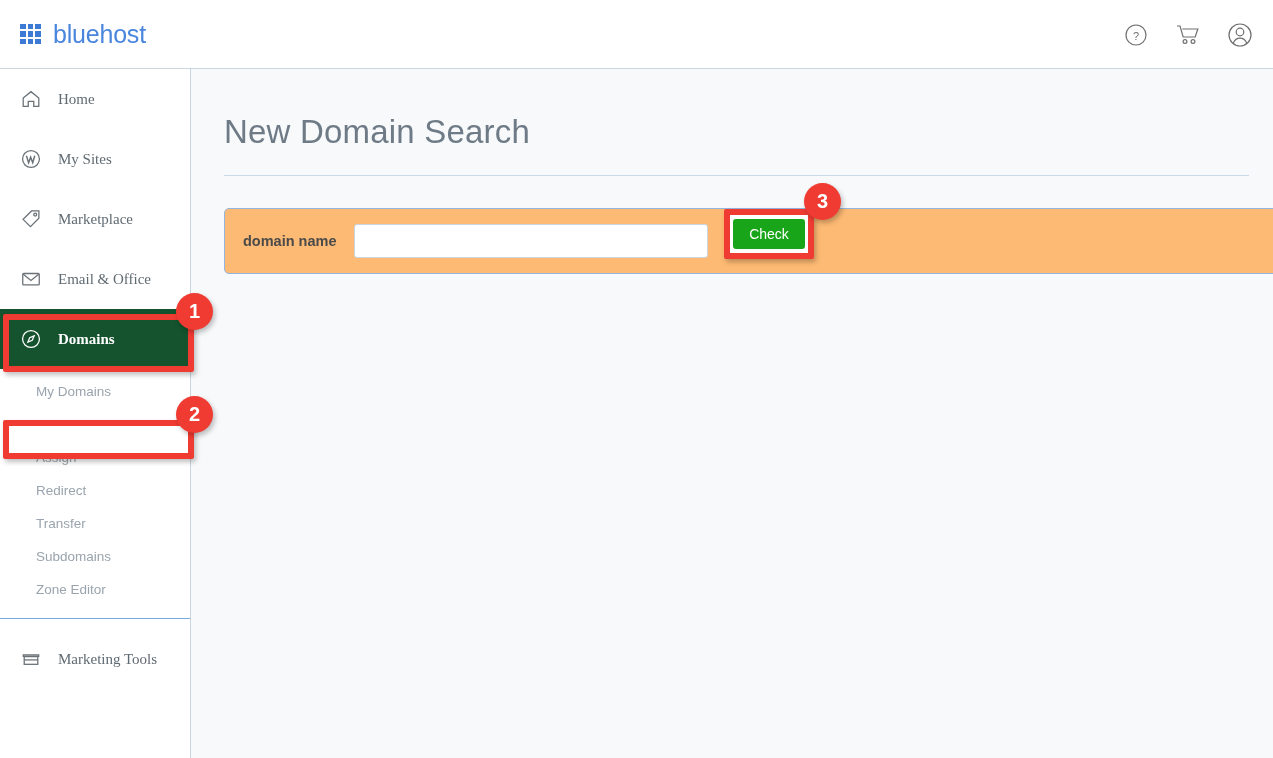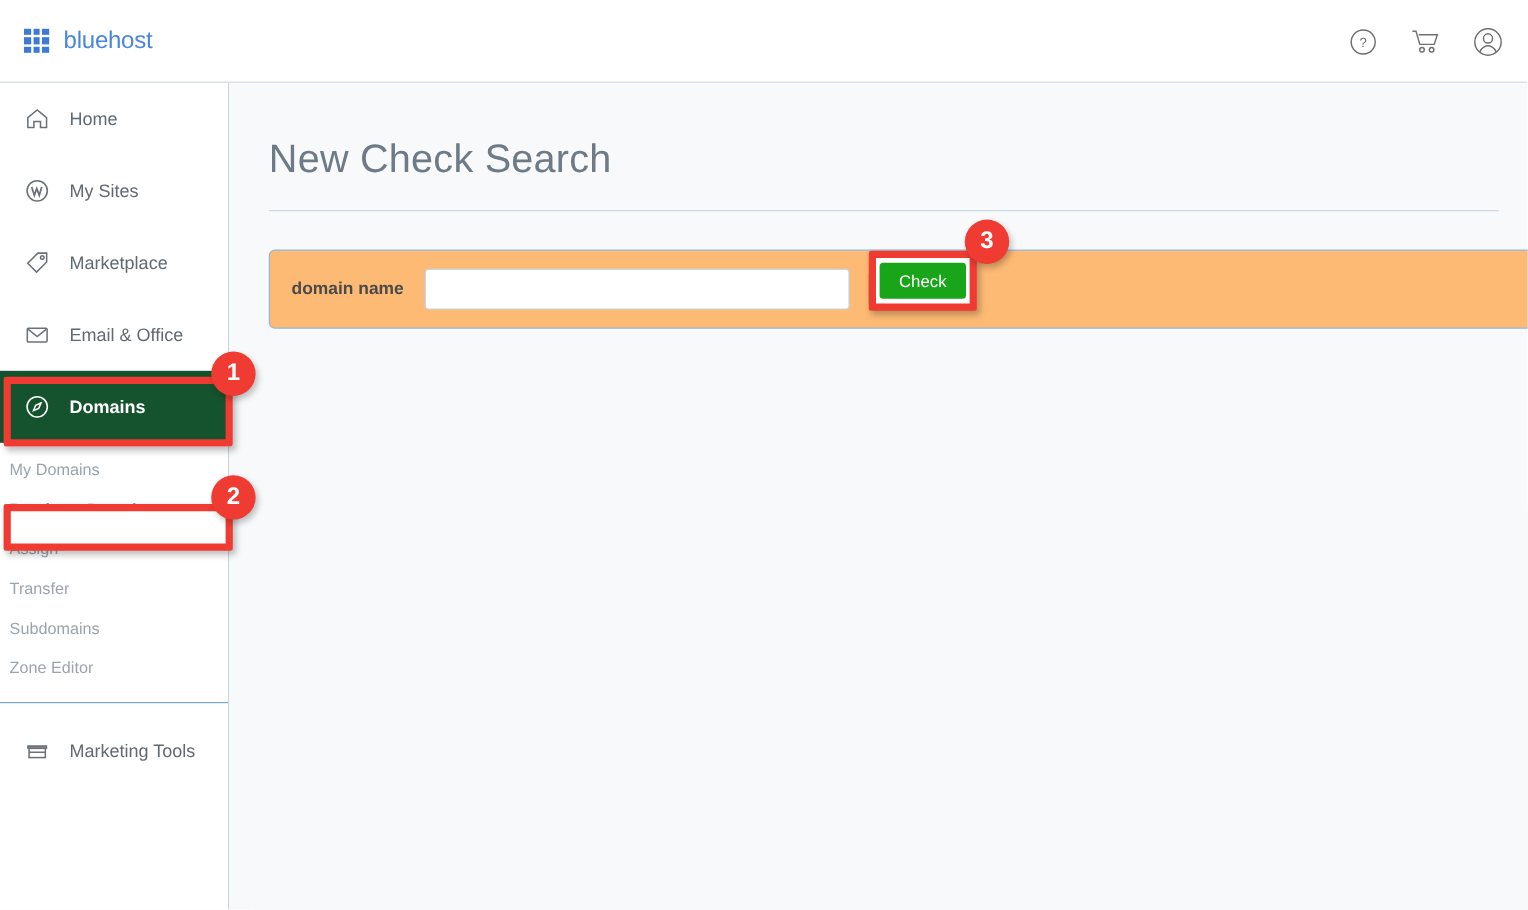--- a/index.html
+++ b/index.html
@@ -21,21 +21,21 @@
   }
   .brand { display: flex; align-items: center; margin-left: 20px; }
   .logo-grid {
     width: 21px; height: 21px;
     display: grid; grid-template-columns: repeat(3, 5.6px); grid-template-rows: repeat(3, 5.6px);
     gap: 2.1px;
   }
   .logo-grid i { display: block; background: #3c7ad6; width: 5.6px; height: 5.6px; }
   .brand-name {
     margin-left: 12px;
-    font-size: 20px;
+    font-size: 25px;
     color: #4a86dd;
     letter-spacing: -0.2px;
     font-weight: 400;
   }
   .header-icons {
     position: absolute; right: 18px; top: 0; height: 69px;
     display: flex; align-items: center; gap: 22px;
   }
   .hicon { width: 30px; height: 30px; color: #6f6f6f; display: flex; align-items: center; justify-content: center; cursor: pointer; }
 
@@ -43,28 +43,28 @@
   .sidebar {
     position: absolute; left: 0; top: 69px; width: 191px; height: 689px;
     background: #ffffff;
     border-right: 1px solid #c9d6e2;
   }
   .nav-item {
     height: 60px; display: flex; align-items: center; padding-left: 20px;
     color: #5f6a72; font-size: 15px; cursor: pointer;
   }
   .nav-item .ic { width: 26px; height: 24px; display: flex; align-items: center; justify-content: flex-start; color: #6b7277; }
-  .nav-item .lbl { margin-left: 12px; white-space: nowrap; }
+  .nav-item .lbl { margin-left: 12px; white-space: nowrap; font-family: Liberation Serif, serif; }
   .nav-item.active { background: #14532d; color: #ffffff; }
   .nav-item.active .ic { color: #ffffff; }
   .nav-item.active .lbl { font-weight: bold; }
 
   .subnav { padding-top: 6px; }
   .sub-item {
-    height: 33px; display: flex; align-items: center; padding-left: 8px;
+    height: 33px; display: flex; align-items: center; padding-left: 36px;
     font-size: 13.5px; color: #9aa4ae; cursor: pointer; white-space: nowrap;
   }
   .sub-item.selected { color: #3d7bdc; font-weight: bold; }
   .sidebar-divider { margin: 12px 0 0 0; border-top: 1px solid #7aa7dd; }
 
   
   .main {
     position: absolute; left: 191px; top: 69px; width: 1082px; height: 689px;
     background: #f7f9fb;
     padding: 44px 24px 0 33px;
@@ -228,20 +228,23 @@
       <div class="sub-item">
         <span>My Domains</span>
       </div>
       <div class="sub-item selected">
         <span>Purchase Domain</span>
       </div>
       <div class="sub-item">
         <span>Assign</span>
       </div>
       <div class="sub-item">
+        <span>Redirect</span>
+      </div>
+      <div class="sub-item">
         <span>Transfer</span>
       </div>
       <div class="sub-item">
         <span>Subdomains</span>
       </div>
       <div class="sub-item">
         <span>Zone Editor</span>
       </div>
     </div>
 
@@ -255,21 +258,21 @@
           <path d="M4.6 13 H19.4"></path>
         </svg>
       </span>
       <span class="lbl">Marketing Tools</span>
     </div>
 
 
   </div>
 
   <div class="main">
-    <h1 class="page-title">New Check Search</h1>
+    <h1 class="page-title">New Domain Search</h1>
     <div class="title-rule"></div>
 
     <div class="search-panel">
       <span class="field-label">domain name</span>
       <input class="domain-input" type="text" placeholder="" style="">
       <button class="check-btn">Check</button>
     </div>
   </div>
 
   <div class="anno-box box1"></div>

